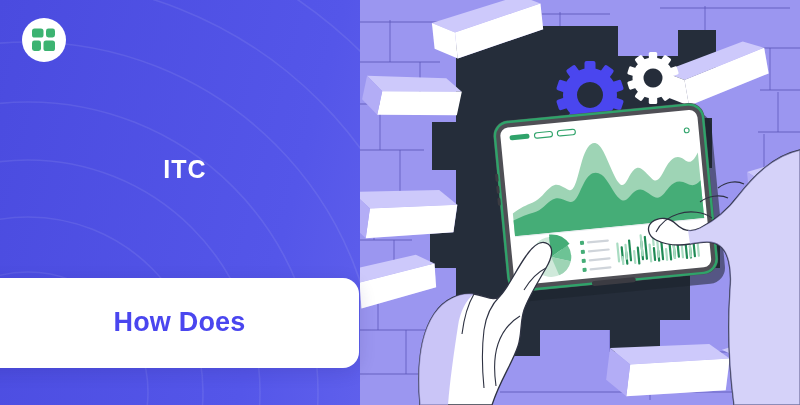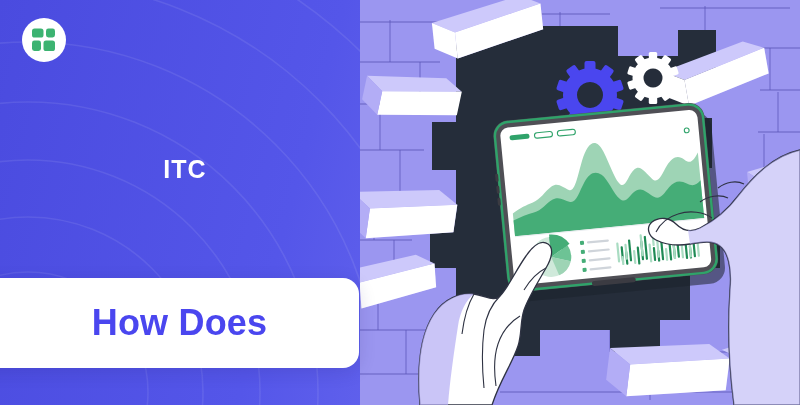--- a/index.html
+++ b/index.html
@@ -76,21 +76,21 @@
     box-shadow: 0 4px 18px rgba(30, 20, 90, 0.14);
     display: flex;
     flex-direction: column;
     align-items: center;
     justify-content: center;
     padding-left: 26px;
     box-sizing: border-box;
   }
   .headline-line {
     color: #4a46ef;
-    font-size: 36px;
+    font-size: 27px;
     font-weight: bold;
     line-height: 1.16;
     letter-spacing: 0.2px;
     white-space: nowrap;
   }
 </style>
 </head>
 <body>
 
 <div id="stage">

